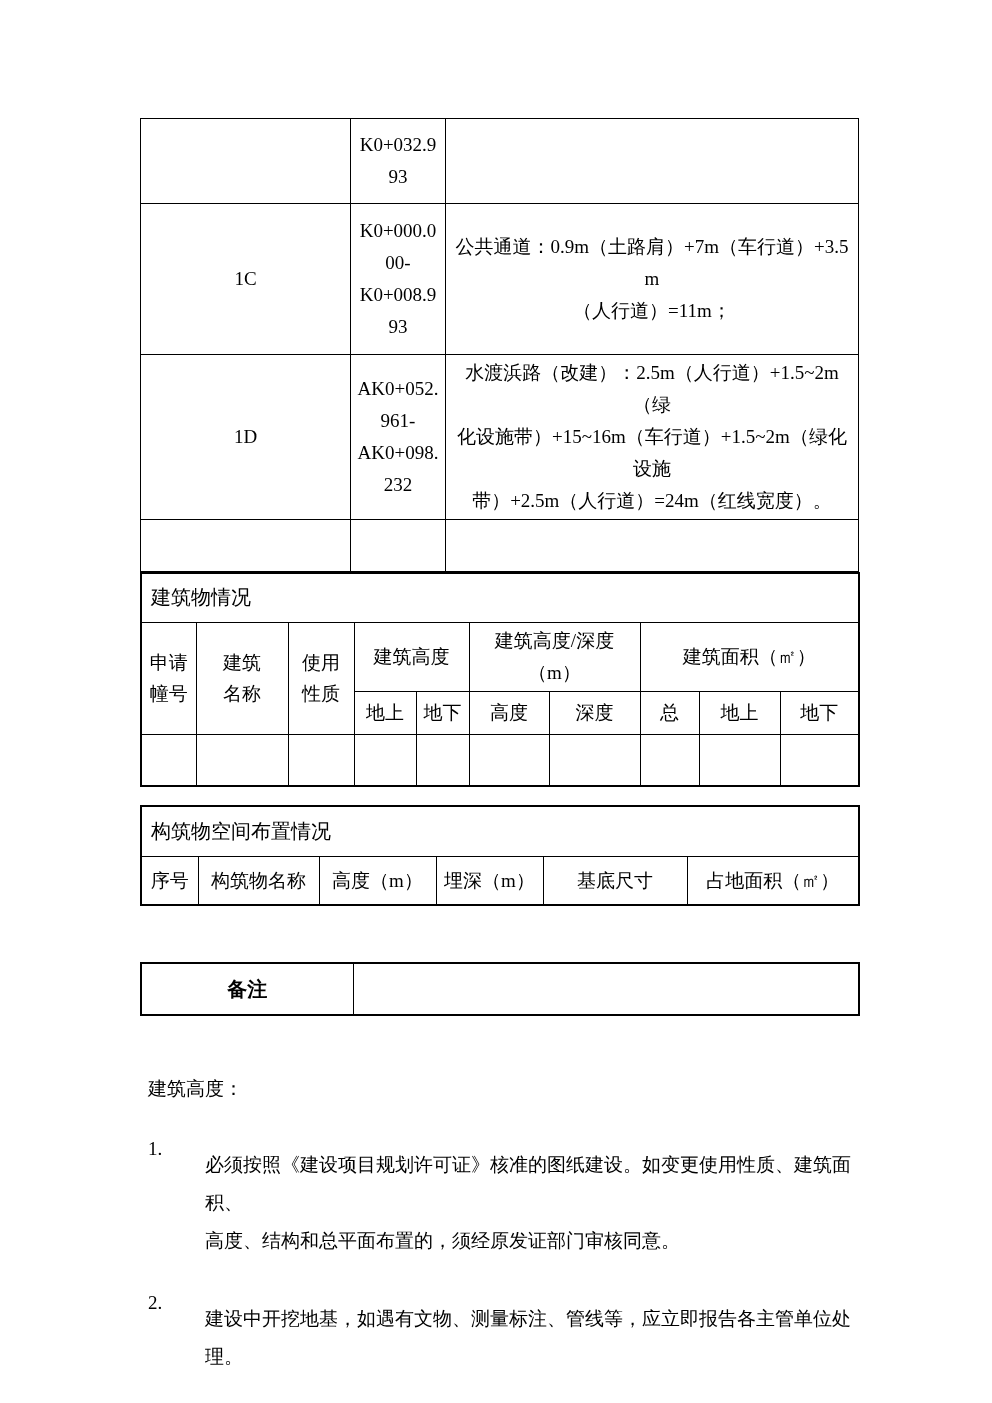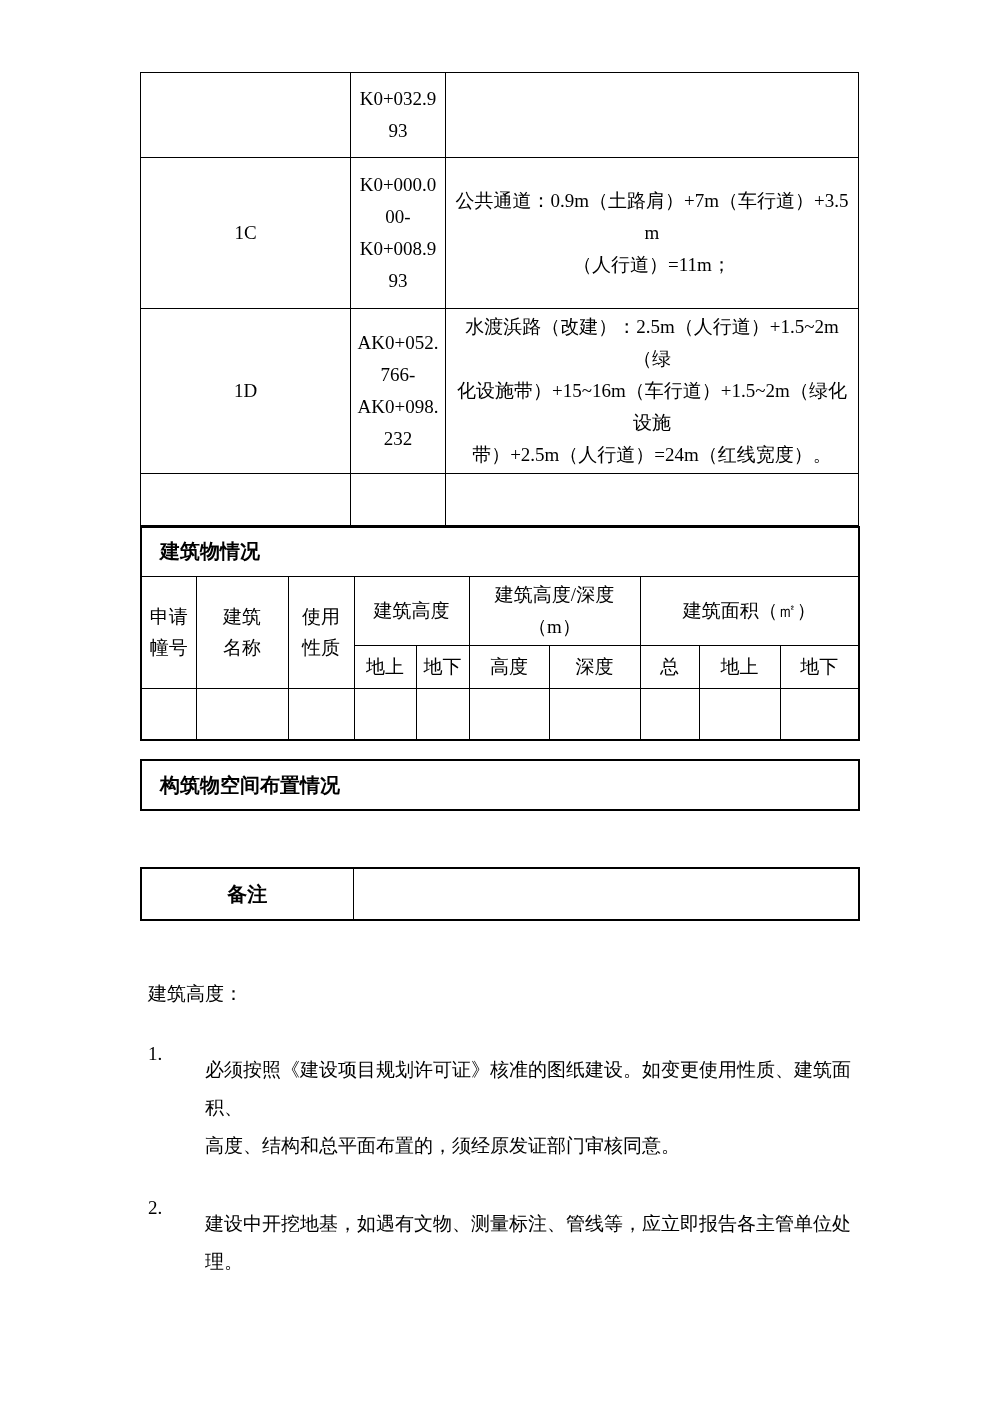--- a/index.html
+++ b/index.html
@@ -24,33 +24,33 @@
     line-height: 1.68;
     white-space: pre-line;
     padding: 2px 6px;
     overflow: hidden;
     word-break: break-all;
   }
   table.outer-thick { border: 2px solid #000; }
 
   .section-title {
     font-family: "Liberation Sans", "DejaVu Sans", sans-serif;
-    font-weight: bold;
+    font-weight: normal;
     font-size: 20px;
     text-align: left;
-    padding-left: 18px;
+    padding-left: 9px;
     margin-left: 32px;
   }
   .remark-label {
     font-family: Liberation Serif, serif;
     font-weight: bold;
     font-size: 20px;
   }
 
-  #road-table { margin-top: 72px; }
+  #road-table { margin-top: 118px; }
   #building-table { margin-top: 0px; }
   #structure-table { margin-top: 18px; border-radius: 29px; }
   #remarks-table { margin-top: 56px; }
 
   .notes { margin-top: 60px; font-size: 19px; }
   .notes-title { margin-left: 8px; line-height: 26px; }
   .note-items { margin-top: 28px; }
   .note-item { display: flex; margin-left: 8px; }
   .note-item + .note-item { margin-top: 24px; }
   .note-no { width: 57px; flex: 0 0 57px; line-height: 38px; }
@@ -79,21 +79,21 @@
       <td>K0+000.0
 00-
 K0+008.9
 93</td>
       <td>公共通道：0.9m（土路肩）+7m（车行道）+3.5m
 （人行道）=11m；</td>
     </tr>
     <tr style="height:152px">
       <td>1D</td>
       <td>AK0+052.
-766-
+961-
 AK0+098.
 232</td>
       <td>水渡浜路（改建）：2.5m（人行道）+1.5~2m（绿
 化设施带）+15~16m（车行道）+1.5~2m（绿化设施
 带）+2.5m（人行道）=24m（红线宽度）。</td>
     </tr>
     <tr style="height:52px">
       <td></td>
       <td></td>
       <td></td>
@@ -159,20 +159,28 @@
       <col style="width:57px">
         <col style="width:121px">
         <col style="width:117px">
       <col style="width:107px">
         <col style="width:144px">
         <col style="width:172px">
     </colgroup>
     <tbody>
         <tr style="height:50px">
       <td colspan="6" class="section-title">构筑物空间布置情况</td>
+    </tr>
+    <tr style="height:49px">
+      <td>序号</td>
+      <td>构筑物名称</td>
+      <td>高度（m）</td>
+      <td>埋深（m）</td>
+      <td>基底尺寸</td>
+      <td>占地面积（㎡）</td>
     </tr>
   </tbody>
     </table>
 
   <table id="remarks-table" class="outer-thick">
     <colgroup>
         <col style="width:212px">
         <col style="width:506px">
       </colgroup>
     <tbody>

